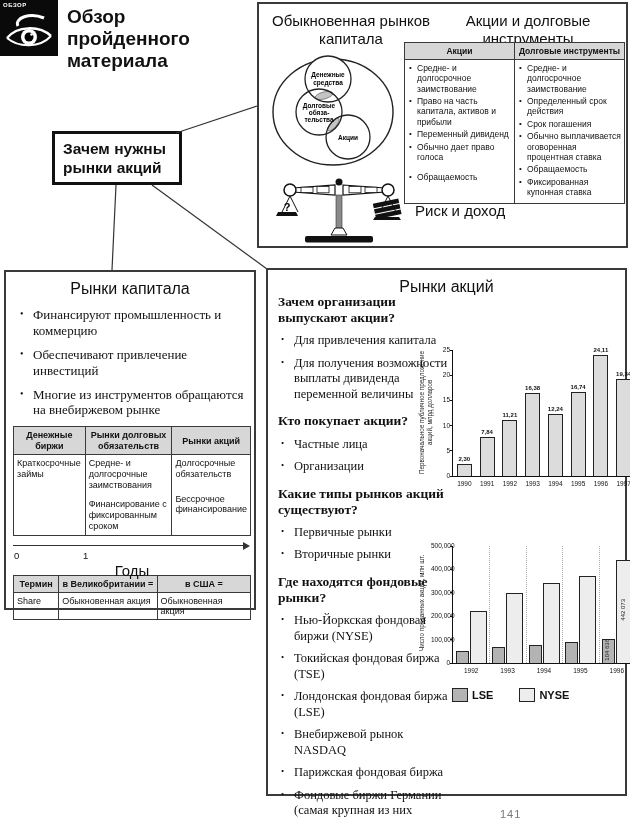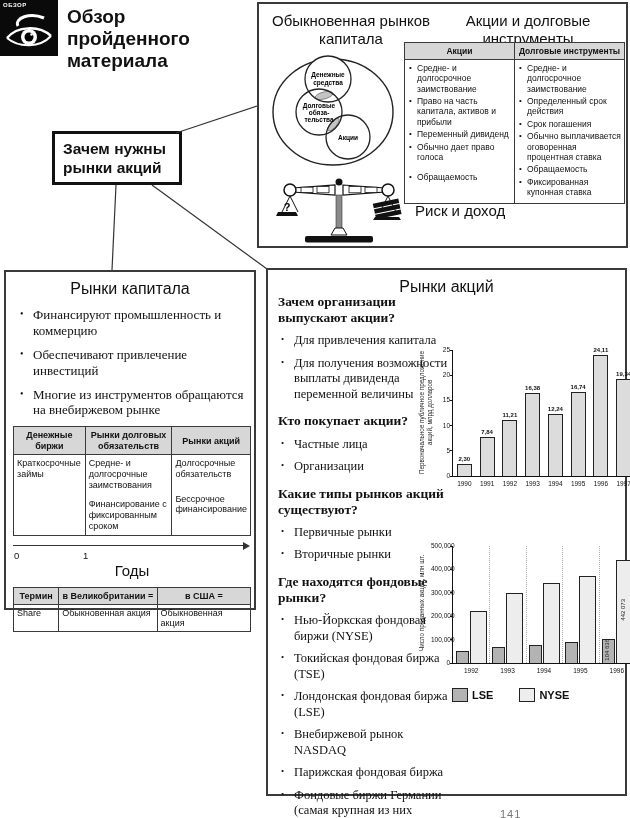--- a/index.html
+++ b/index.html
@@ -55,21 +55,21 @@
   .mini-table p:last-child{margin-bottom:0;}
 
   .axis{position:relative;margin:5px 0 0 7px;width:238px;height:34px;}
   .axis-line{position:absolute;left:0;top:4px;width:232px;border-top:1.5px solid #333;}
   .axis-arrow{position:absolute;left:230px;top:1px;width:0;height:0;
               border-left:7px solid #333;border-top:4px solid transparent;border-bottom:4px solid transparent;}
   .axis-0{position:absolute;left:1px;top:9px;font-size:9.5px;}
   .axis-1{position:absolute;left:70px;top:9px;font-size:9.5px;}
   .axis-cap{position:absolute;left:0;top:21px;width:238px;text-align:center;font-size:15px;}
 
-  #term-table{margin-top:12px;}
+  #term-table{margin-top:0;}
   #term-table .tcol1{width:45px;}
   #term-table .tcol2{width:98px;}
   #term-table .tcol3{width:93px;}
 
   
   #panel-br .panel-h{margin-top:7px;font-size:16px;}
   .sm-text{position:absolute;left:10px;top:24px;width:176px;}
   .q{font-family:"Liberation Serif",serif;font-weight:bold;font-size:13.5px;line-height:1.2;margin:11px 0 7px 0;}
   .q:first-child{margin-top:0;}
   .sli{position:relative;font-family:"Liberation Serif",serif;font-size:12.5px;line-height:1.24;

